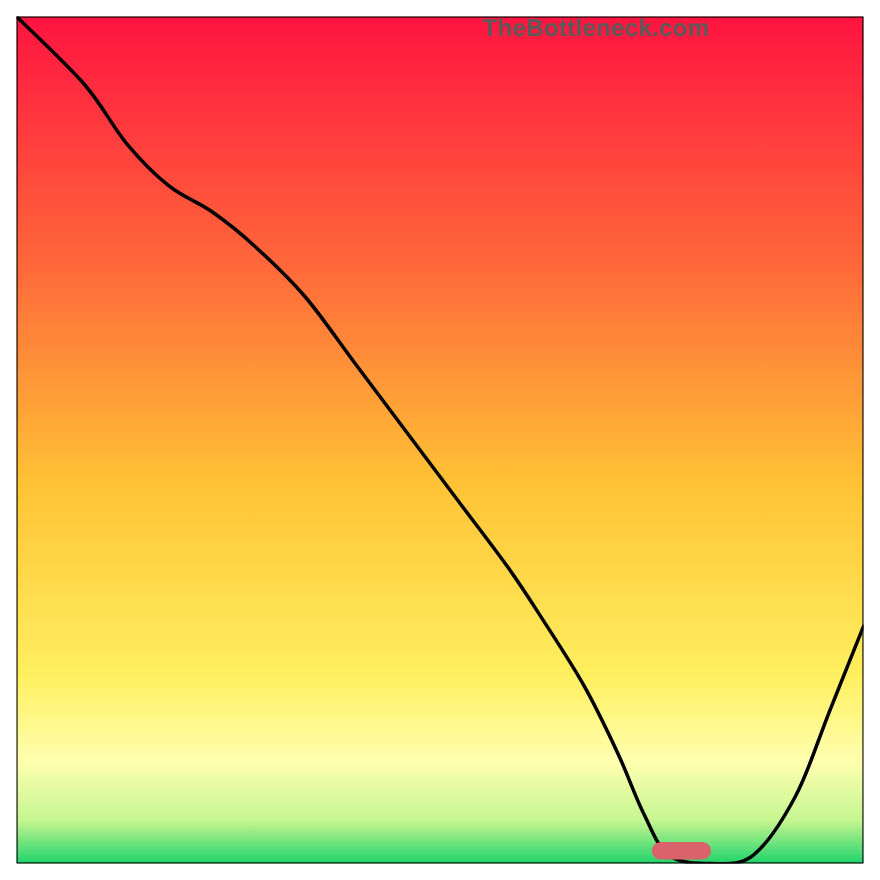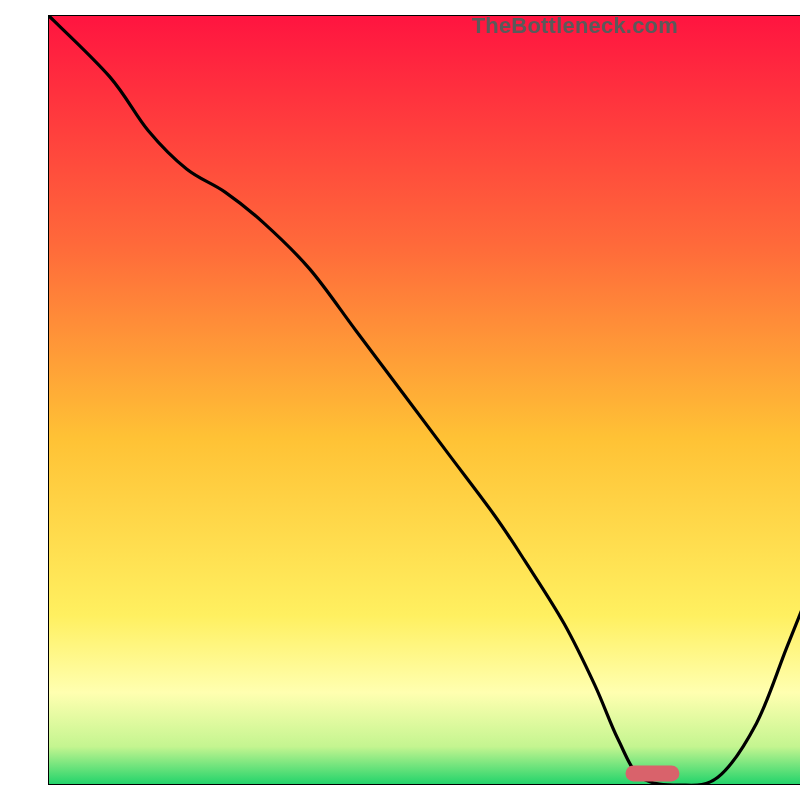--- a/index.html
+++ b/index.html
@@ -11,21 +11,20 @@
     overflow: hidden;
     font-family: Arial, Helvetica, sans-serif;
   }
   .frame {
     position: absolute;
     left: 15px;
     top: 15px;
     width: 632px;
     height: 770px;
     box-sizing: border-box;
-    margin-left: 33px;
   }
   .plot-area {
     position: absolute;
     left: 0;
     top: 0;
     width: 770px;
     height: 770px;
   }
   .watermark {
     position: absolute;

